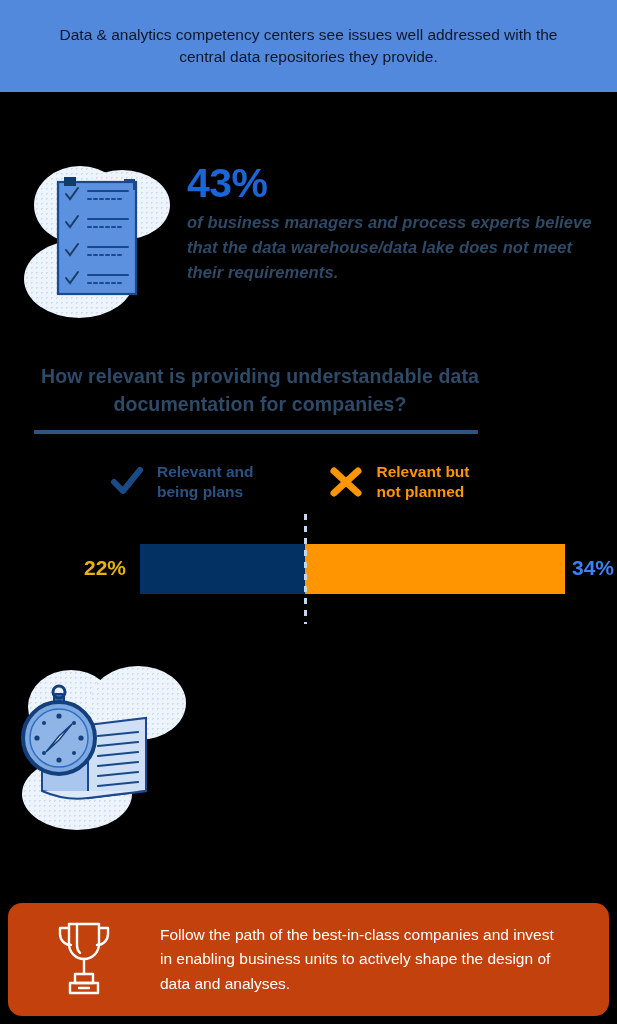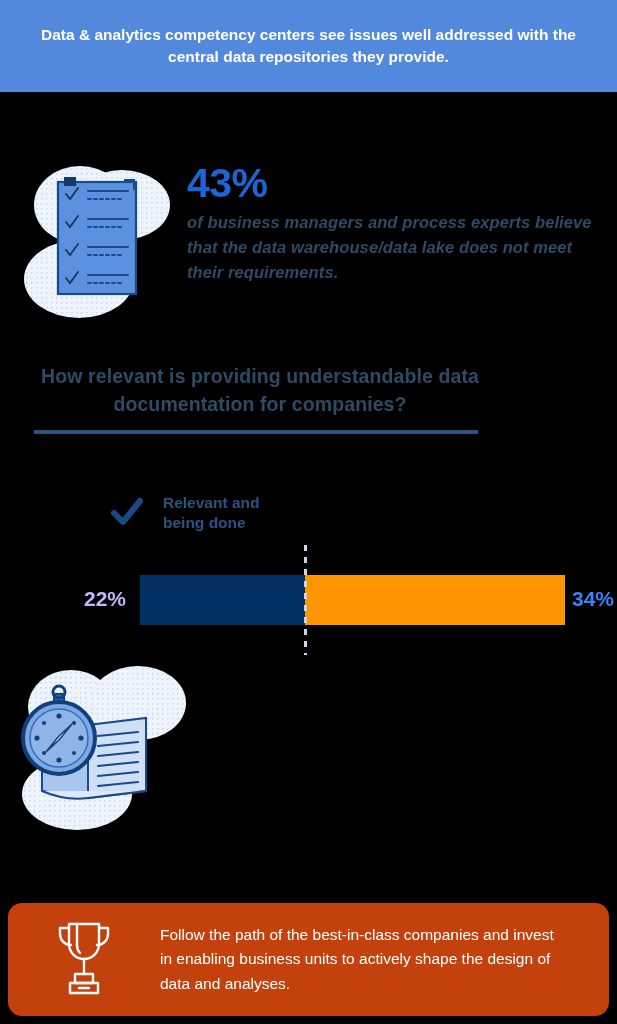--- a/index.html
+++ b/index.html
@@ -10,22 +10,22 @@
     position:relative; overflow:hidden;
   }
 
   
   .banner-top{
     position:absolute; left:0; top:0; width:617px; height:92px;
     background:#5389DC;
     display:flex; align-items:center; justify-content:center;
   }
   .banner-top-text{
-    color:#ffffff; font-size:15.5px; line-height:1.42;
-    text-align:center; width:540px; font-weight:700;
+    color:#0f172a; font-size:15.5px; line-height:1.42;
+    text-align:center; width:540px; font-weight:400;
   }
 
   .banner-bottom{
     position:absolute; left:8px; top:903px; width:601px; height:113px;
     background:#c2410c; border-radius:14px;
     display:flex; align-items:center;
   }
   .trophy-wrap{
     width:152px; display:flex; align-items:center; justify-content:center;
   }
@@ -62,37 +62,37 @@
     letter-spacing:.1px;
   }
   .chart-rule{
     width:444px; height:4px; background:#2d5580;
     margin:11px auto 0; border-radius:1px;
   }
 
   .legend{
     display:flex; margin:28px 0 0 110px; gap:76px;
   }
-  .legend-item{ display:flex; align-items:center; gap:19px;margin-top:31px; }
+  .legend-item{ display:flex; align-items:center; gap:13px; }
   .legend-label{ font-size:15.5px; font-weight:bold; line-height:1.32; }
   .legend-label.blue  { color:#2a5282; }
   .legend-label.orange{ color:#FF9500; }
 
   .bar-area{ position:relative; height:110px; margin-top:12px; }
   .bar-row{
     position:absolute; left:140px; top:30px; height:50px;
     display:flex; align-items:stretch;
   }
   .bar-seg{ height:50px; }
   .bar-blue  { width:165px; background:#033163; }
   .bar-orange{ width:260px; background:#FF9500; }
   .bar-label{
     position:absolute; top:42px; font-size:21px; font-weight:bold;
   }
-  .bar-label-left { left:84px;  color:#c4b5fd; }
+  .bar-label-left { left:84px;  color:#eab308; }
   .bar-label-right{ left:572px; color:#3b82f6; white-space:nowrap; }
   .divider{
     position:absolute; left:304px; top:0; width:3px; height:110px;
     background:repeating-linear-gradient(to bottom,
       #c6d6ec 0 6px, transparent 6px 12px);
   }
 
   
   .blob{
     position:absolute; background:#e8f0fb; border-radius:50%;
@@ -146,21 +146,31 @@
   <div class="chart-title">How relevant is providing understandable data documentation for companies?</div>
   <div class="chart-rule"></div>
 
   <div class="legend">
     <div class="legend-item">
       <svg width="34" height="32" viewBox="0 0 34 32">
         <polyline points="4,16 13,25 30,4" fill="none" stroke="#1B4B87" stroke-width="6" stroke-linecap="round" stroke-linejoin="round"></polyline>
       </svg>
       <div class="legend-label blue">
         <span>Relevant and</span><br>
-        <span>being done</span>
+        <span>being plans</span>
+      </div>
+    </div>
+    <div class="legend-item">
+      <svg width="34" height="32" viewBox="0 0 34 32">
+        <line x1="5" y1="5" x2="29" y2="27" stroke="#FF9500" stroke-width="7" stroke-linecap="round"></line>
+        <line x1="29" y1="5" x2="5" y2="27" stroke="#FF9500" stroke-width="7" stroke-linecap="round"></line>
+      </svg>
+      <div class="legend-label orange">
+        <span>Relevant but</span><br>
+        <span>not planned</span>
       </div>
     </div>
   </div>
 
   <div class="bar-area">
     <div class="bar-label bar-label-left">22%</div>
     <div class="bar-row">
       <div class="bar-seg bar-blue"></div>
       <div class="bar-seg bar-orange"></div>
     </div>

